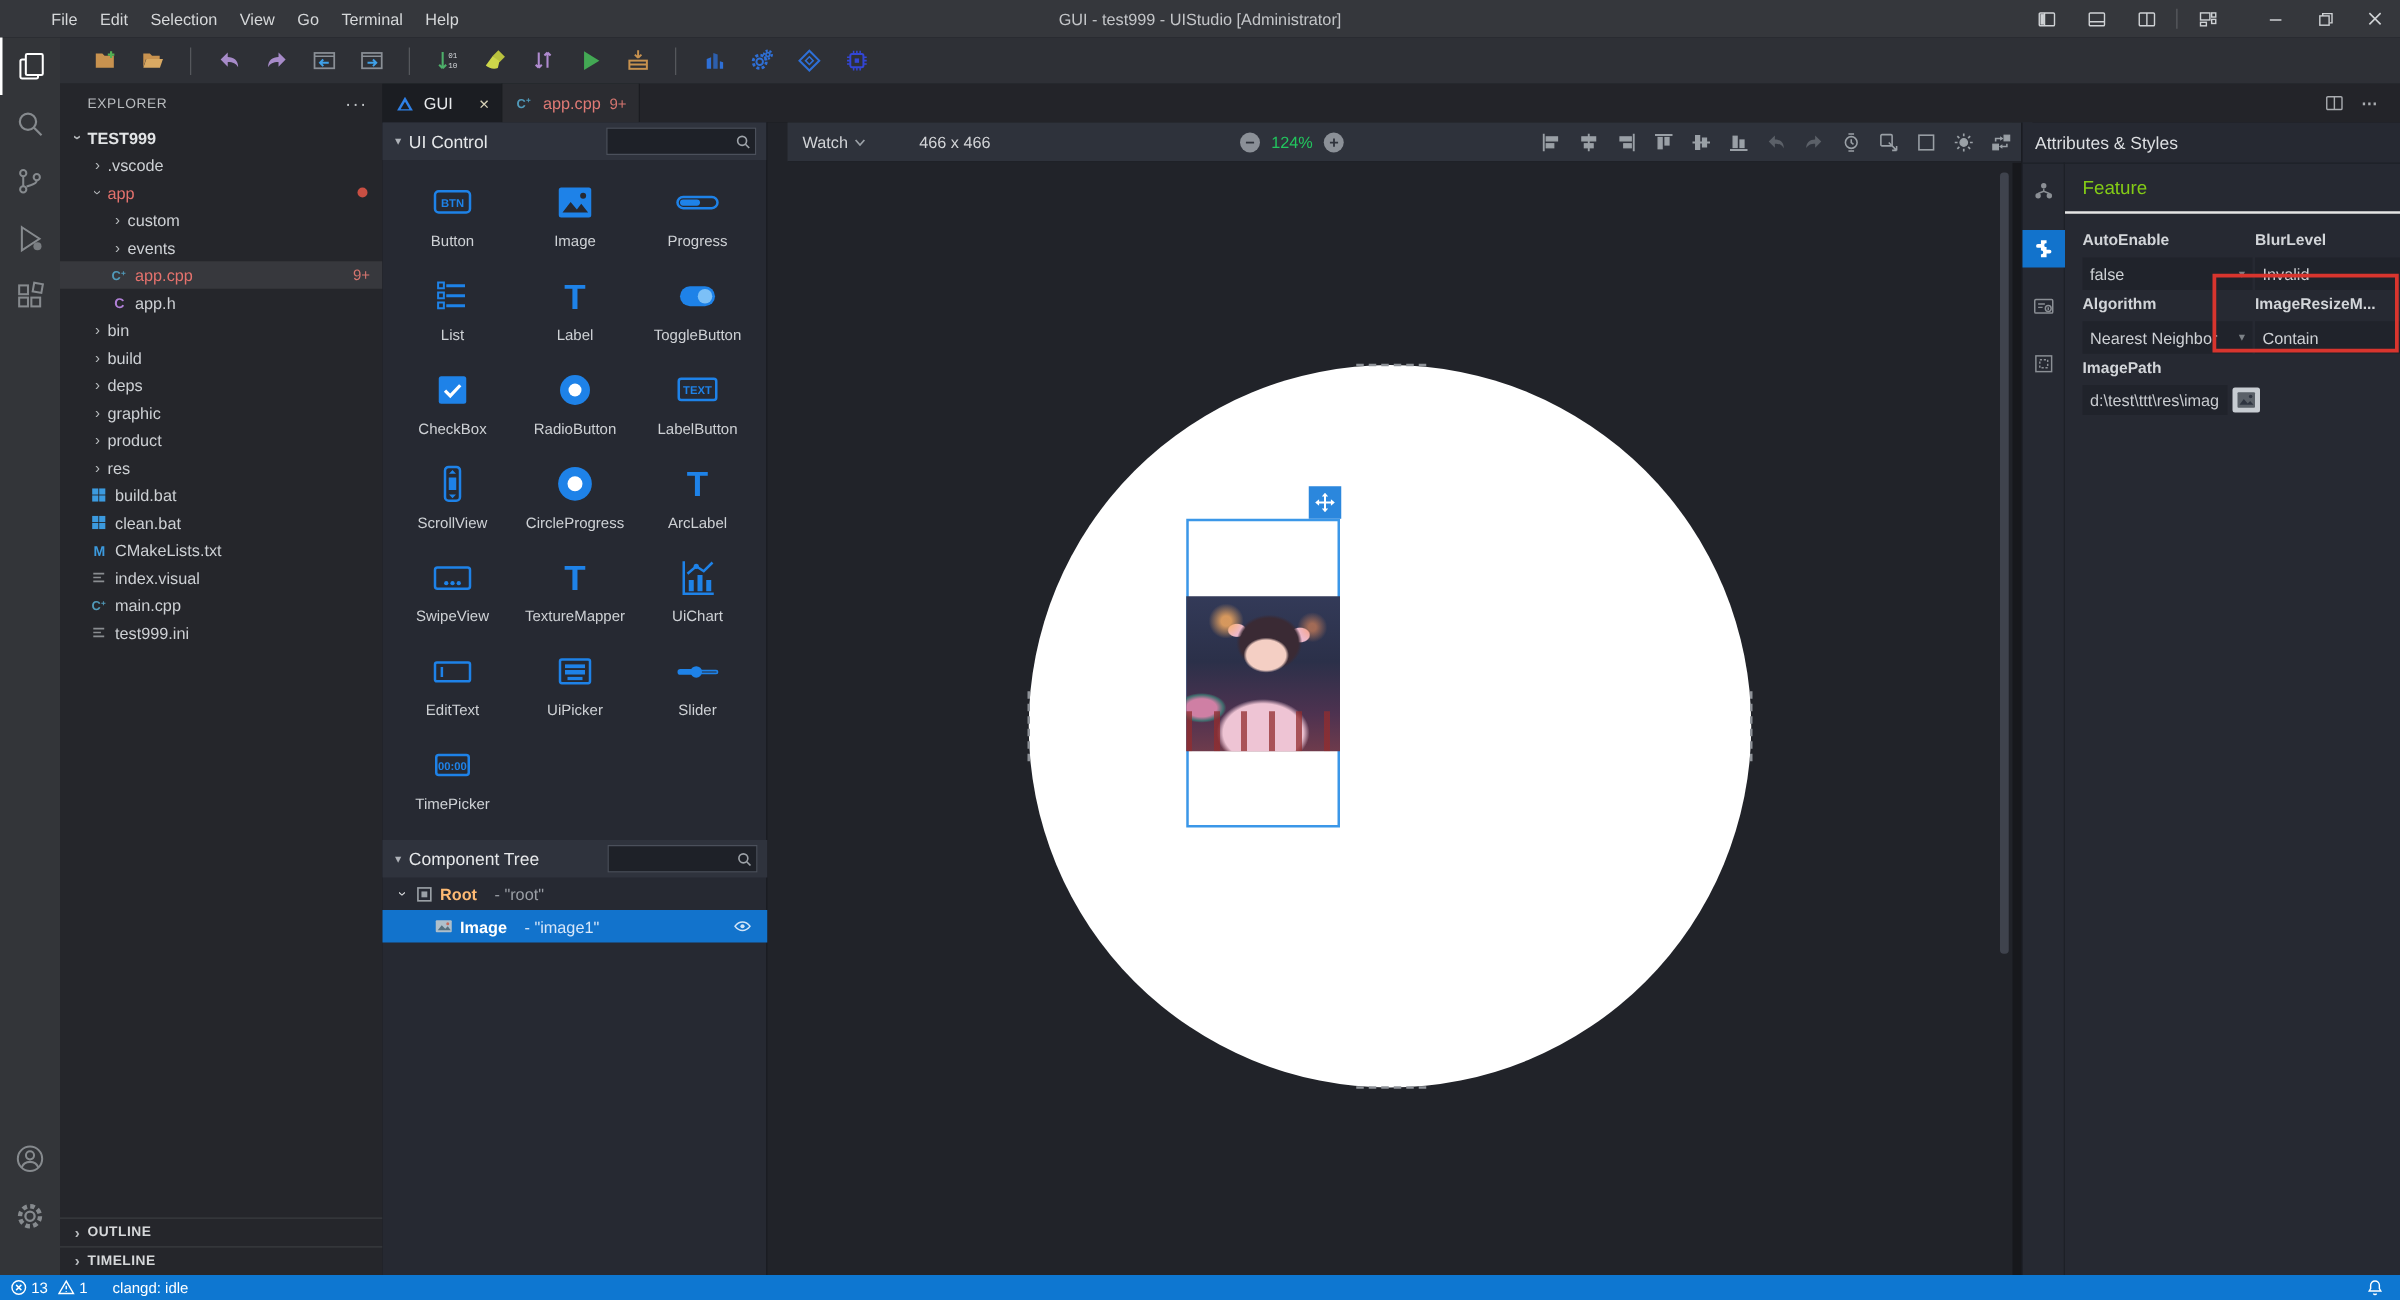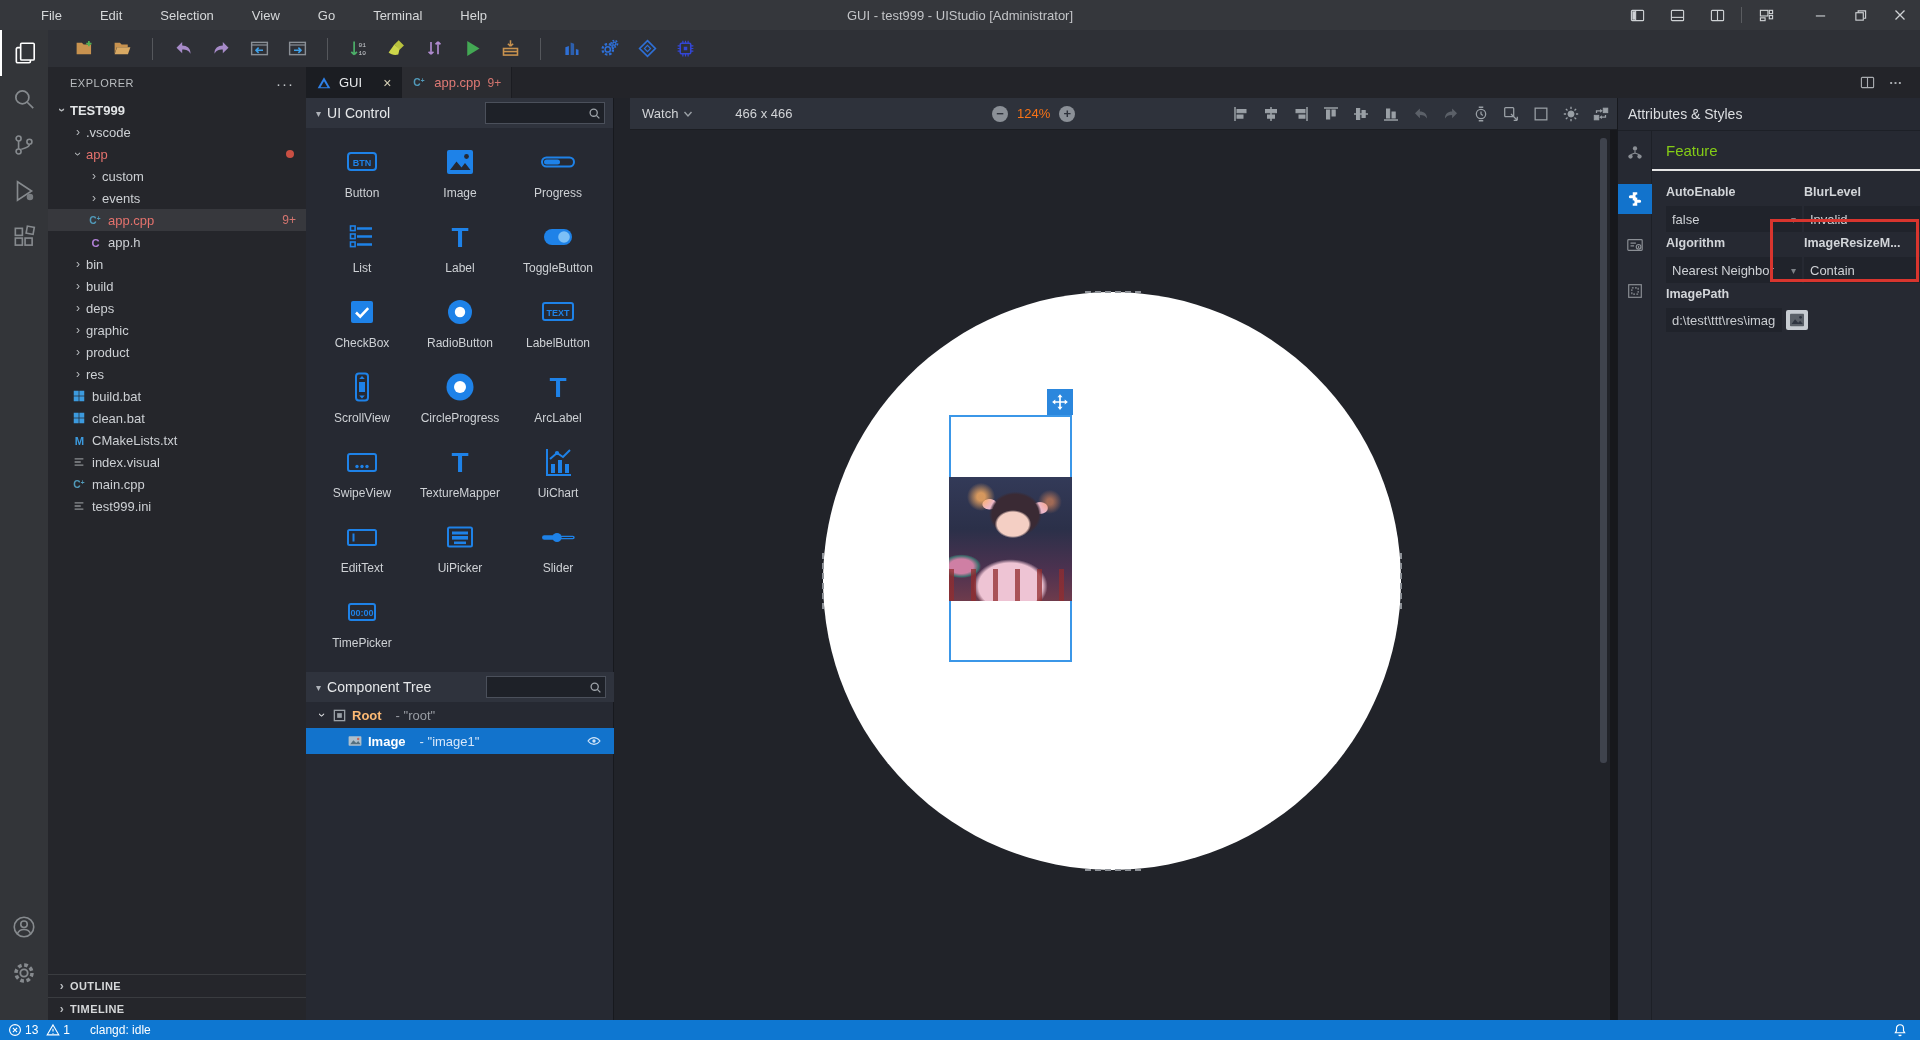--- a/index.html
+++ b/index.html
@@ -4,21 +4,21 @@
 <style>
   html,body{margin:0;padding:0;background:#17181c;}
   body{width:1920px;height:1040px;position:relative;overflow:hidden;
        font-family:"Liberation Sans",sans-serif;color:#cdd0d4;font-size:13px;
        -webkit-font-smoothing:antialiased;}
   .abs{position:absolute;}
   .ic{display:inline-flex;align-items:center;justify-content:center;line-height:0;}
 
   
   #titlebar{left:0;top:0;width:1920px;height:30px;background:#35373c;display:flex;align-items:center;}
-  #menubar{display:flex;margin-left:32px;gap:20px;}
+  #menubar{display:flex;margin-left:32px;}
   .menu-item{padding:0 9px;height:30px;display:flex;align-items:center;color:#d6d8da;font-size:13px;cursor:default;}
   #win-title{position:absolute;left:0;right:0;text-align:center;color:#c3c5c8;font-size:13px;pointer-events:none;}
   #win-controls{margin-left:auto;display:flex;align-items:center;height:30px;}
   .win-btn{width:40px;height:30px;display:flex;align-items:center;justify-content:center;color:#cfd2d5;}
   .win-sep{width:1px;height:16px;background:#5a5c60;margin:0 4px;}
 
   
   #main-toolbar{left:48px;top:30px;width:1872px;height:37px;background:#2e3036;display:flex;align-items:center;gap:14px;padding-left:24px;box-sizing:border-box;}
   .tb-sep{width:1px;height:22px;background:#55575c;margin:0 4px;}
   .tb-btn{width:24px;height:24px;display:flex;align-items:center;justify-content:center;}
@@ -76,21 +76,21 @@
   .ct-row.selected .val{color:#d7e7f9;}
   .ct-row .eye{margin-left:auto;margin-right:12px;}
 
   
   #canvas{left:614px;top:98px;width:996px;height:922px;background:#212329;}
   #canvas-toolbar{position:absolute;left:16px;top:0;width:996px;height:32px;background:#2e323b;display:flex;align-items:center;border-bottom:1px solid #1b1d22;box-sizing:border-box;}
   #watch-dd{display:flex;align-items:center;gap:5px;margin-left:12px;color:#d2d4d7;font-size:13px;}
   #frame-size{margin-left:42px;color:#d2d4d7;font-size:13px;}
   #zoom-group{position:absolute;left:362px;display:flex;align-items:center;gap:9px;}
   .zoom-btn{width:16px;height:16px;border-radius:50%;background:#8b9097;color:#2e323b;display:flex;align-items:center;justify-content:center;font-size:13px;font-weight:bold;line-height:0;}
-  #zoom-label{color:#f97316;font-size:13px;}
+  #zoom-label{color:#22c55e;font-size:13px;}
   #align-group{margin-left:auto;display:flex;align-items:center;gap:11px;padding-right:16px;color:#9aa0a6;}
   .cv-ic{width:19px;height:19px;display:flex;align-items:center;justify-content:center;}
   .cv-ic.dim{opacity:.42;}
   #canvas-surface{position:absolute;left:0;top:32px;width:996px;height:890px;overflow:hidden;}
   #root-circle{position:absolute;left:209px;top:162px;width:578px;height:578px;border-radius:50%;background:#ffffff;}
   .dash-h{position:absolute;width:56px;height:0;border-top:2px dashed #8e9298;}
   .dash-v{position:absolute;height:56px;width:0;border-left:2px dashed #8e9298;}
   #image-widget{position:absolute;left:335px;top:285px;width:123px;height:247px;background:#ffffff;border:2px solid #3b97e8;box-sizing:border-box;}
   #widget-photo{position:absolute;left:-2px;top:60px;width:123px;height:124px;overflow:hidden;
     background:

